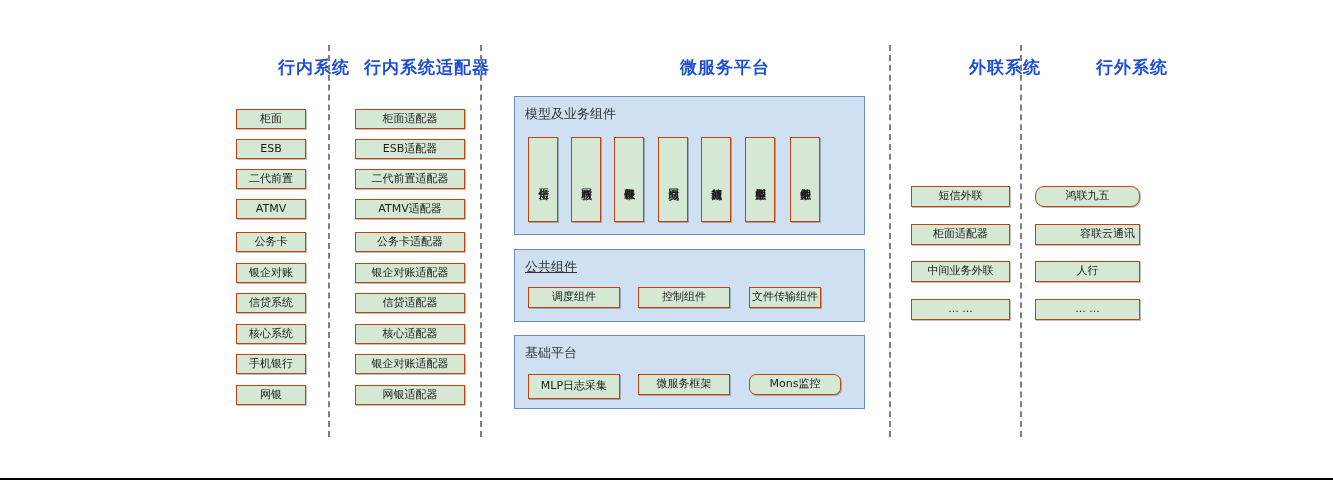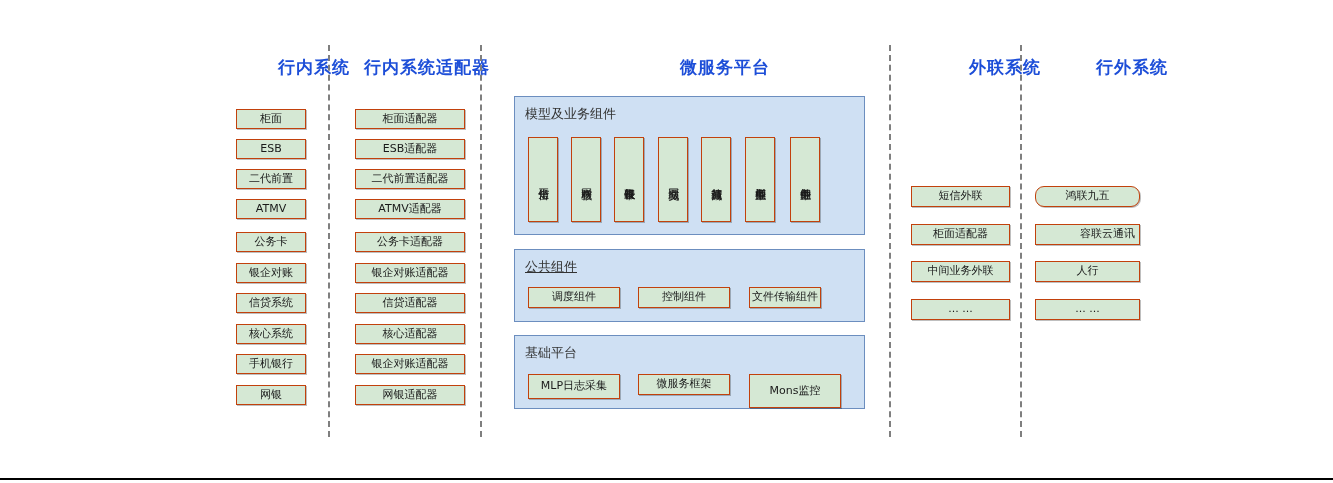--- a/index.html
+++ b/index.html
@@ -138,21 +138,21 @@
 
   <div class="node gray-border" style="left:528px;top:287px;width:92px;height:21px;">调度组件</div>
   <div class="node gray-border" style="left:638px;top:287px;width:92px;height:21px;">控制组件</div>
   <div class="node gray-border" style="left:749px;top:287px;width:72px;height:21px;">文件传输组件</div>
 
   <div class="panel" style="left:514px;top:335px;width:351px;height:74px;"></div>
   <div class="panel-title" style="left:525px;top:344px;">基础平台</div>
 
   <div class="node gray-border" style="left:528px;top:374px;width:92px;height:25px;">MLP日志采集</div>
   <div class="node gray-border" style="left:638px;top:374px;width:92px;height:21px;">微服务框架</div>
-  <div class="node gray-border" style="left:749px;top:374px;width:92px;height:34px;">Mons监控</div>
+  <div class="node gray-border" style="left:749px;top:374px;width:92px;height:21px;border-radius:7px;">Mons监控</div>
 
   <div class="node gray-border" style="left:911px;top:186px;width:99px;height:21px;">短信外联</div>
   <div class="node gray-border" style="left:911px;top:224px;width:99px;height:21px;">柜面适配器</div>
   <div class="node gray-border" style="left:911px;top:261px;width:99px;height:21px;">中间业务外联</div>
   <div class="node gray-border" style="left:911px;top:299px;width:99px;height:21px;">... ...</div>
 
   <div class="node gray-border" style="left:1035px;top:186px;width:105px;height:21px;border-radius:9px;">鸿联九五</div>
   <div class="node gray-border" style="left:1035px;top:224px;width:105px;height:21px;padding-left:40px;">容联云通讯</div>
   <div class="node gray-border" style="left:1035px;top:261px;width:105px;height:21px;">人行</div>
   <div class="node gray-border" style="left:1035px;top:299px;width:105px;height:21px;">... ...</div>

